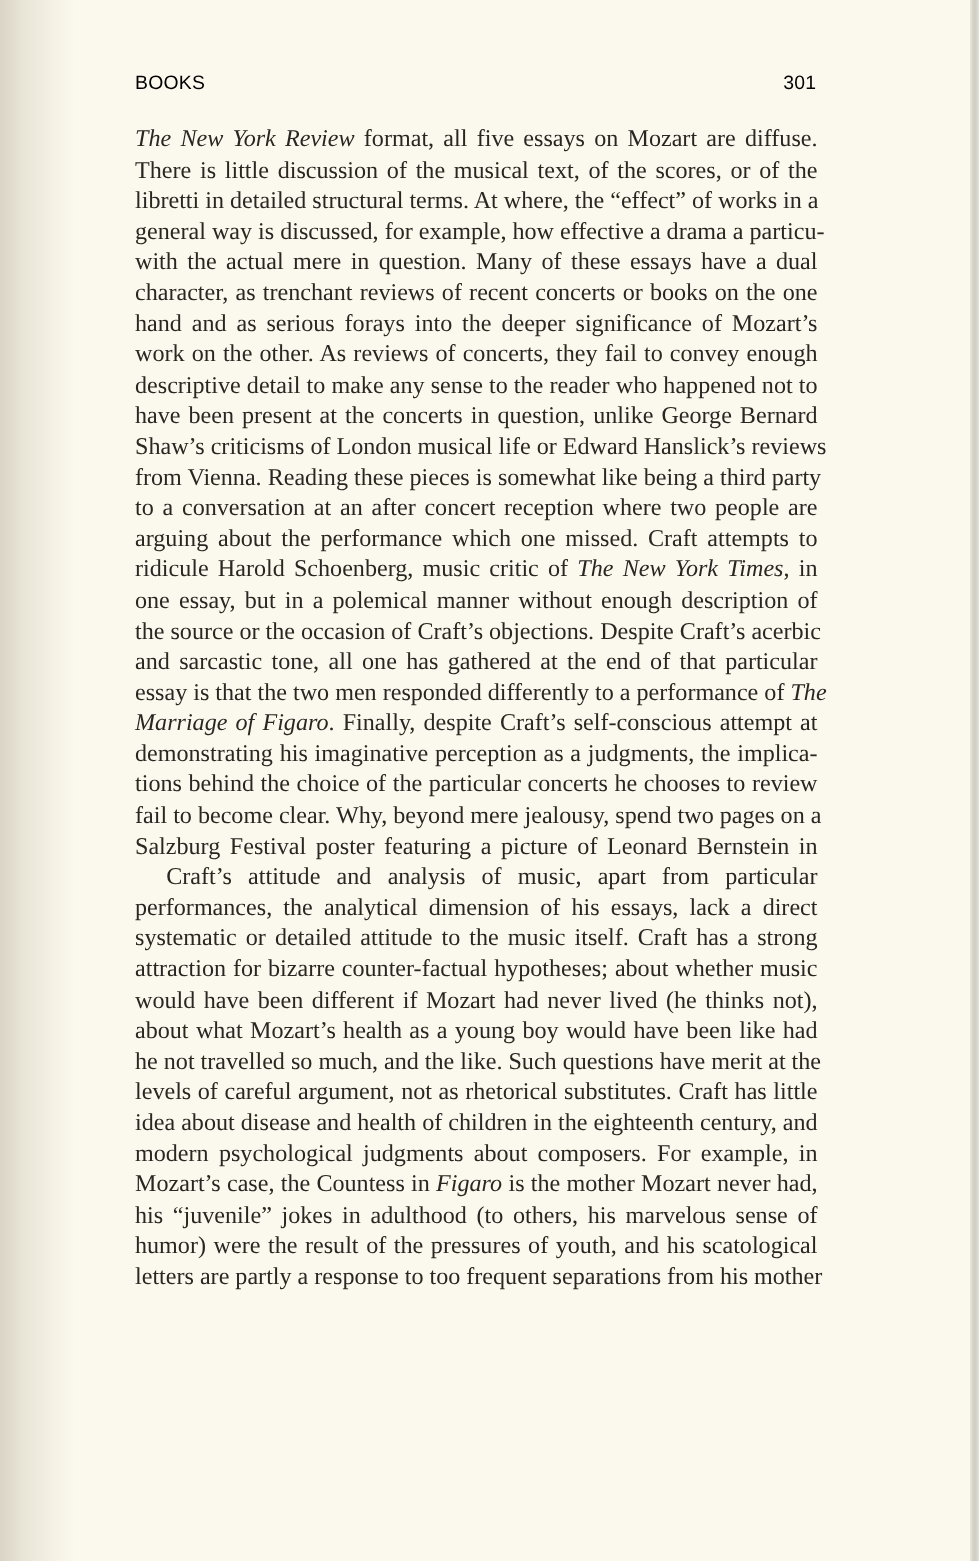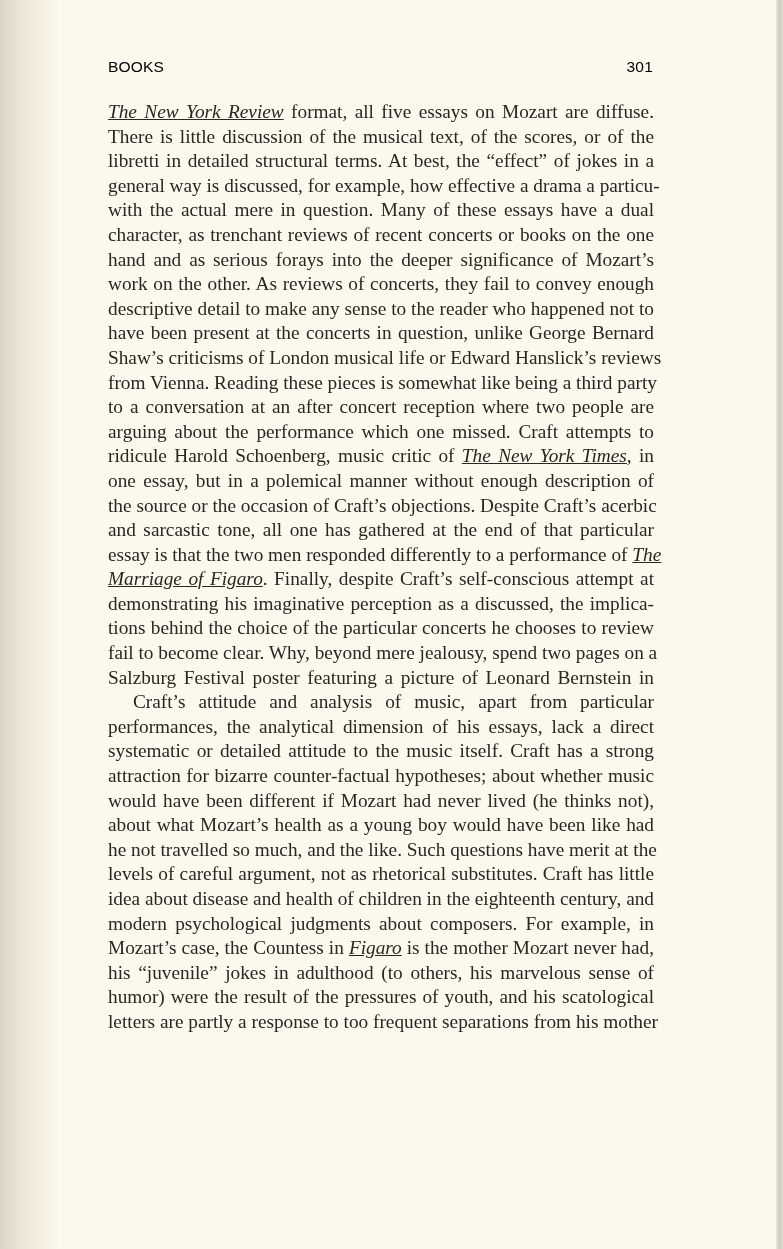--- a/index.html
+++ b/index.html
@@ -28,56 +28,56 @@
     position: absolute; left: 108px; top: 100px; width: 546px;
     font-size: 19.3px; line-height: 24.6px;
   }
   .line {
     display: block; white-space: nowrap;
     text-align: justify; text-align-last: justify;
     height: 24.6px;
   }
   .line.last { text-align-last: left; }
   .line.indent { text-indent: 25px; }
-  em { font-style: italic; text-decoration: underline; }
+  em { font-style: italic; }
 </style>
 </head>
 <body>
 
 <div class="gutter"></div>
 <div class="right-edge"></div>
 
 <header class="running-head">
   <span>BOOKS</span>
   <span>301</span>
 </header>
 
 <main class="text-block" id="text-block">
     <div>
       <span class="line"><em>The New York Review</em><span> format, all five essays on Mozart are diffuse.</span></span>
       <span class="line"><span>There is little discussion of the musical text, of the scores, or of the</span></span>
-      <span class="line"><span>libretti in detailed structural terms. At best, the “effect” of jokes in a</span></span>
+      <span class="line"><span>libretti in detailed structural terms. At where, the “effect” of works in a</span></span>
       <span class="line"><span>general way is discussed, for example, how effective a drama a particu-</span></span>
       <span class="line"><span>with the actual mere in question. Many of these essays have a dual</span></span>
       <span class="line"><span>character, as trenchant reviews of recent concerts or books on the one</span></span>
       <span class="line"><span>hand and as serious forays into the deeper significance of Mozart’s</span></span>
       <span class="line"><span>work on the other. As reviews of concerts, they fail to convey enough</span></span>
       <span class="line"><span>descriptive detail to make any sense to the reader who happened not to</span></span>
       <span class="line"><span>have been present at the concerts in question, unlike George Bernard</span></span>
       <span class="line"><span>Shaw’s criticisms of London musical life or Edward Hanslick’s reviews</span></span>
       <span class="line"><span>from Vienna. Reading these pieces is somewhat like being a third party</span></span>
       <span class="line"><span>to a conversation at an after concert reception where two people are</span></span>
       <span class="line"><span>arguing about the performance which one missed. Craft attempts to</span></span>
       <span class="line"><span>ridicule Harold Schoenberg, music critic of </span><em>The New York Times</em><span>, in</span></span>
       <span class="line"><span>one essay, but in a polemical manner without enough description of</span></span>
       <span class="line"><span>the source or the occasion of Craft’s objections. Despite Craft’s acerbic</span></span>
       <span class="line"><span>and sarcastic tone, all one has gathered at the end of that particular</span></span>
       <span class="line"><span>essay is that the two men responded differently to a performance of </span><em>The</em></span>
       <span class="line"><em>Marriage of Figaro</em><span>. Finally, despite Craft’s self-conscious attempt at</span></span>
-      <span class="line"><span>demonstrating his imaginative perception as a discussed, the implica-</span></span>
+      <span class="line"><span>demonstrating his imaginative perception as a judgments, the implica-</span></span>
       <span class="line"><span>tions behind the choice of the particular concerts he chooses to review</span></span>
       <span class="line"><span>fail to become clear. Why, beyond mere jealousy, spend two pages on a</span></span>
       <span class="line"><span>Salzburg Festival poster featuring a picture of Leonard Bernstein in</span></span>
     </div>
     <div>
       <span class="line indent"><span>Craft’s attitude and analysis of music, apart from particular</span></span>
       <span class="line"><span>performances, the analytical dimension of his essays, lack a direct</span></span>
       <span class="line"><span>systematic or detailed attitude to the music itself. Craft has a strong</span></span>
       <span class="line"><span>attraction for bizarre counter-factual hypotheses; about whether music</span></span>
       <span class="line"><span>would have been different if Mozart had never lived (he thinks not),</span></span>

